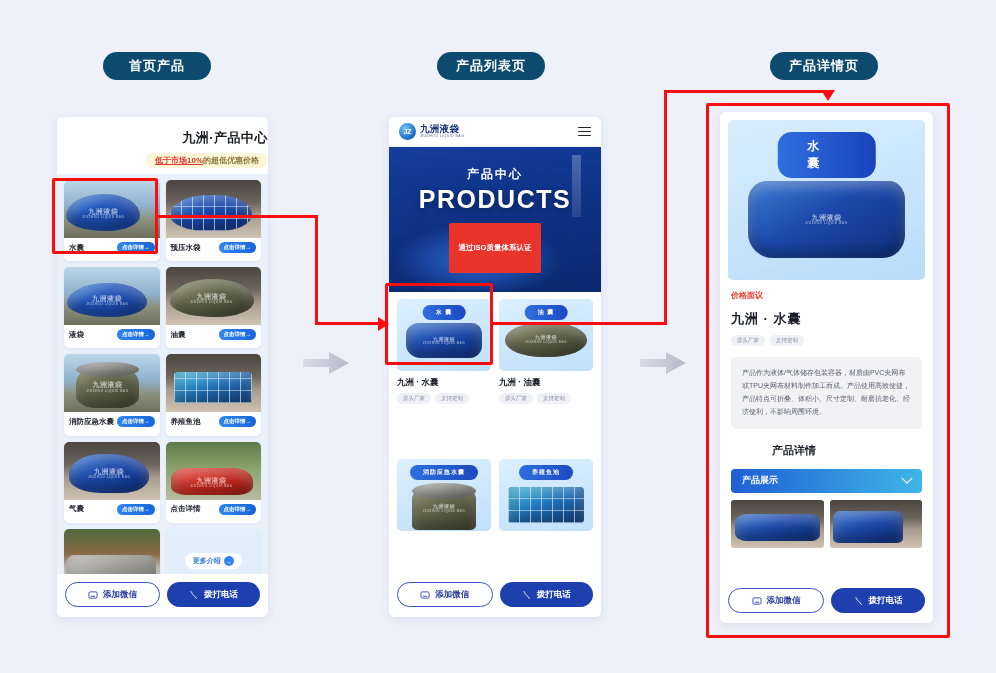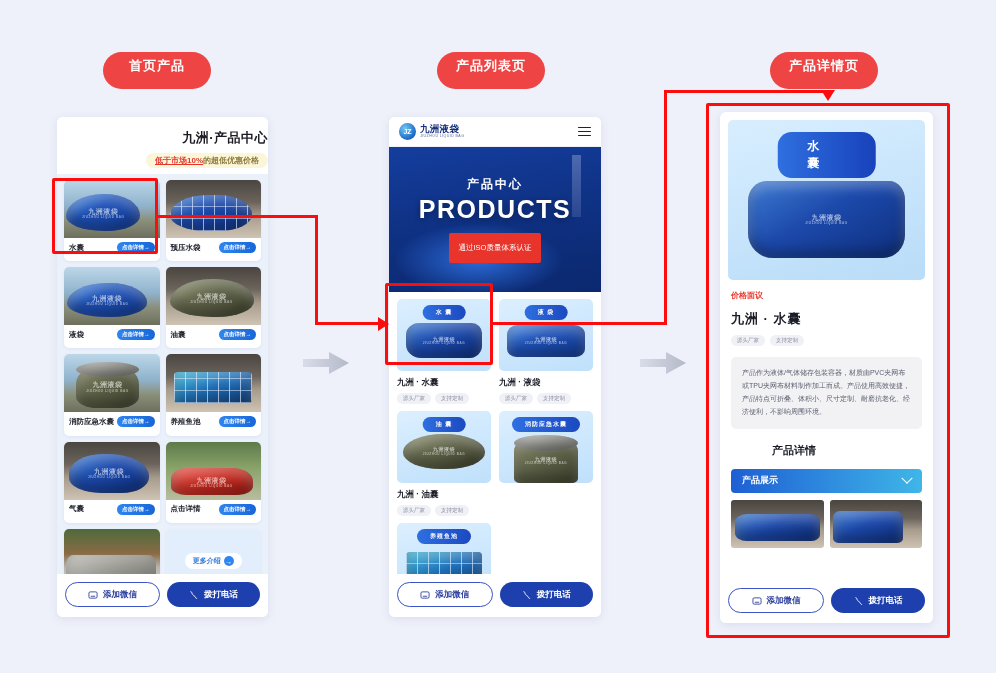--- a/index.html
+++ b/index.html
@@ -7,27 +7,27 @@
     width: 996px; height: 673px;
     font-family: "Liberation Sans", "DejaVu Sans", sans-serif;
     background: #eef1fa;
     overflow: hidden;
   }
   .stage { position: relative; width: 996px; height: 673px; background: #eef1fa; }
 
   
   .pill {
     position: absolute;
-    background: #ef4444;
+    background: #0c4a6e;
     color: #fff;
     font-size: 13px;
     font-weight: bold;
     letter-spacing: 1px;
     border-radius: 20px;
-    height: 37px;
+    height: 28px;
     line-height: 28px;
     text-align: center;
     width: 108px;
   }
   #pill1 { left: 103px; top: 52px; }
   #pill2 { left: 437px; top: 52px; }
   #pill3 { left: 770px; top: 52px; }
 
   
   .phone {
@@ -136,21 +136,21 @@
     opacity: .55;
   }
   .hero-cn { position: relative; font-size: 12px; color: #fff; font-weight: bold; letter-spacing: 2px; text-align: center; }
   .hero-en {
     position: relative; font-size: 25px; font-weight: bold; color: #fff;
     letter-spacing: 1.5px; margin-top: 2px;
     text-shadow: 0 2px 6px rgba(0,0,0,.35);
   }
   .hero-tag {
     position: relative; margin-top: 9px; background: #e8342b; color: #fff;
-    font-size: 7.5px; font-weight: normal; padding: 10px 10px; border-radius: 2px;
+    font-size: 7.5px; font-weight: bold; padding: 20px 10px; border-radius: 2px;
   }
   .p2list {
     background: #fff; padding: 7px 8px 0;
     display: grid; grid-template-columns: 1fr 1fr; gap: 7px 8px;
     height: 286px; overflow: hidden;
   }
   .lcard { }
   .lthumb {
     height: 72px; border-radius: 5px;
     background: linear-gradient(165deg,#dcefff,#bfe0fb);
@@ -447,33 +447,20 @@
             </div>
         </div>
         <div class="lname">九洲 · 水囊</div>
         <div class="lchips">
           <span class="chip">源头厂家</span>
           <span class="chip">支持定制</span>
         </div>
       </div>
 
 
-      <div class="lcard">
-        <div class="lthumb">
-          <div class="ltag">液 袋</div>
-          <div class="bag bag-blue" style="left:8%;top:36%;width:84%;height:44%;border-radius:14% 14% 12% 12% / 30% 30% 26% 26%;">
-              <div class="wm">九洲液袋<span class="en">JIUZHOU LIQUID BAG</span></div>
-            </div>
-        </div>
-        <div class="lname">九洲 · 液袋</div>
-        <div class="lchips">
-          <span class="chip">源头厂家</span>
-          <span class="chip">支持定制</span>
-        </div>
-      </div>
 
       <div class="lcard">
         <div class="lthumb">
           <div class="ltag">油 囊</div>
           <div class="bag bag-olive" style="left:6%;top:32%;width:88%;height:48%;border-radius:50% 50% 46% 46% / 52% 52% 48% 48%;">
               <div class="wm">九洲液袋<span class="en">JIUZHOU LIQUID BAG</span></div>
             </div>
         </div>
         <div class="lname">九洲 · 油囊</div>
         <div class="lchips">

